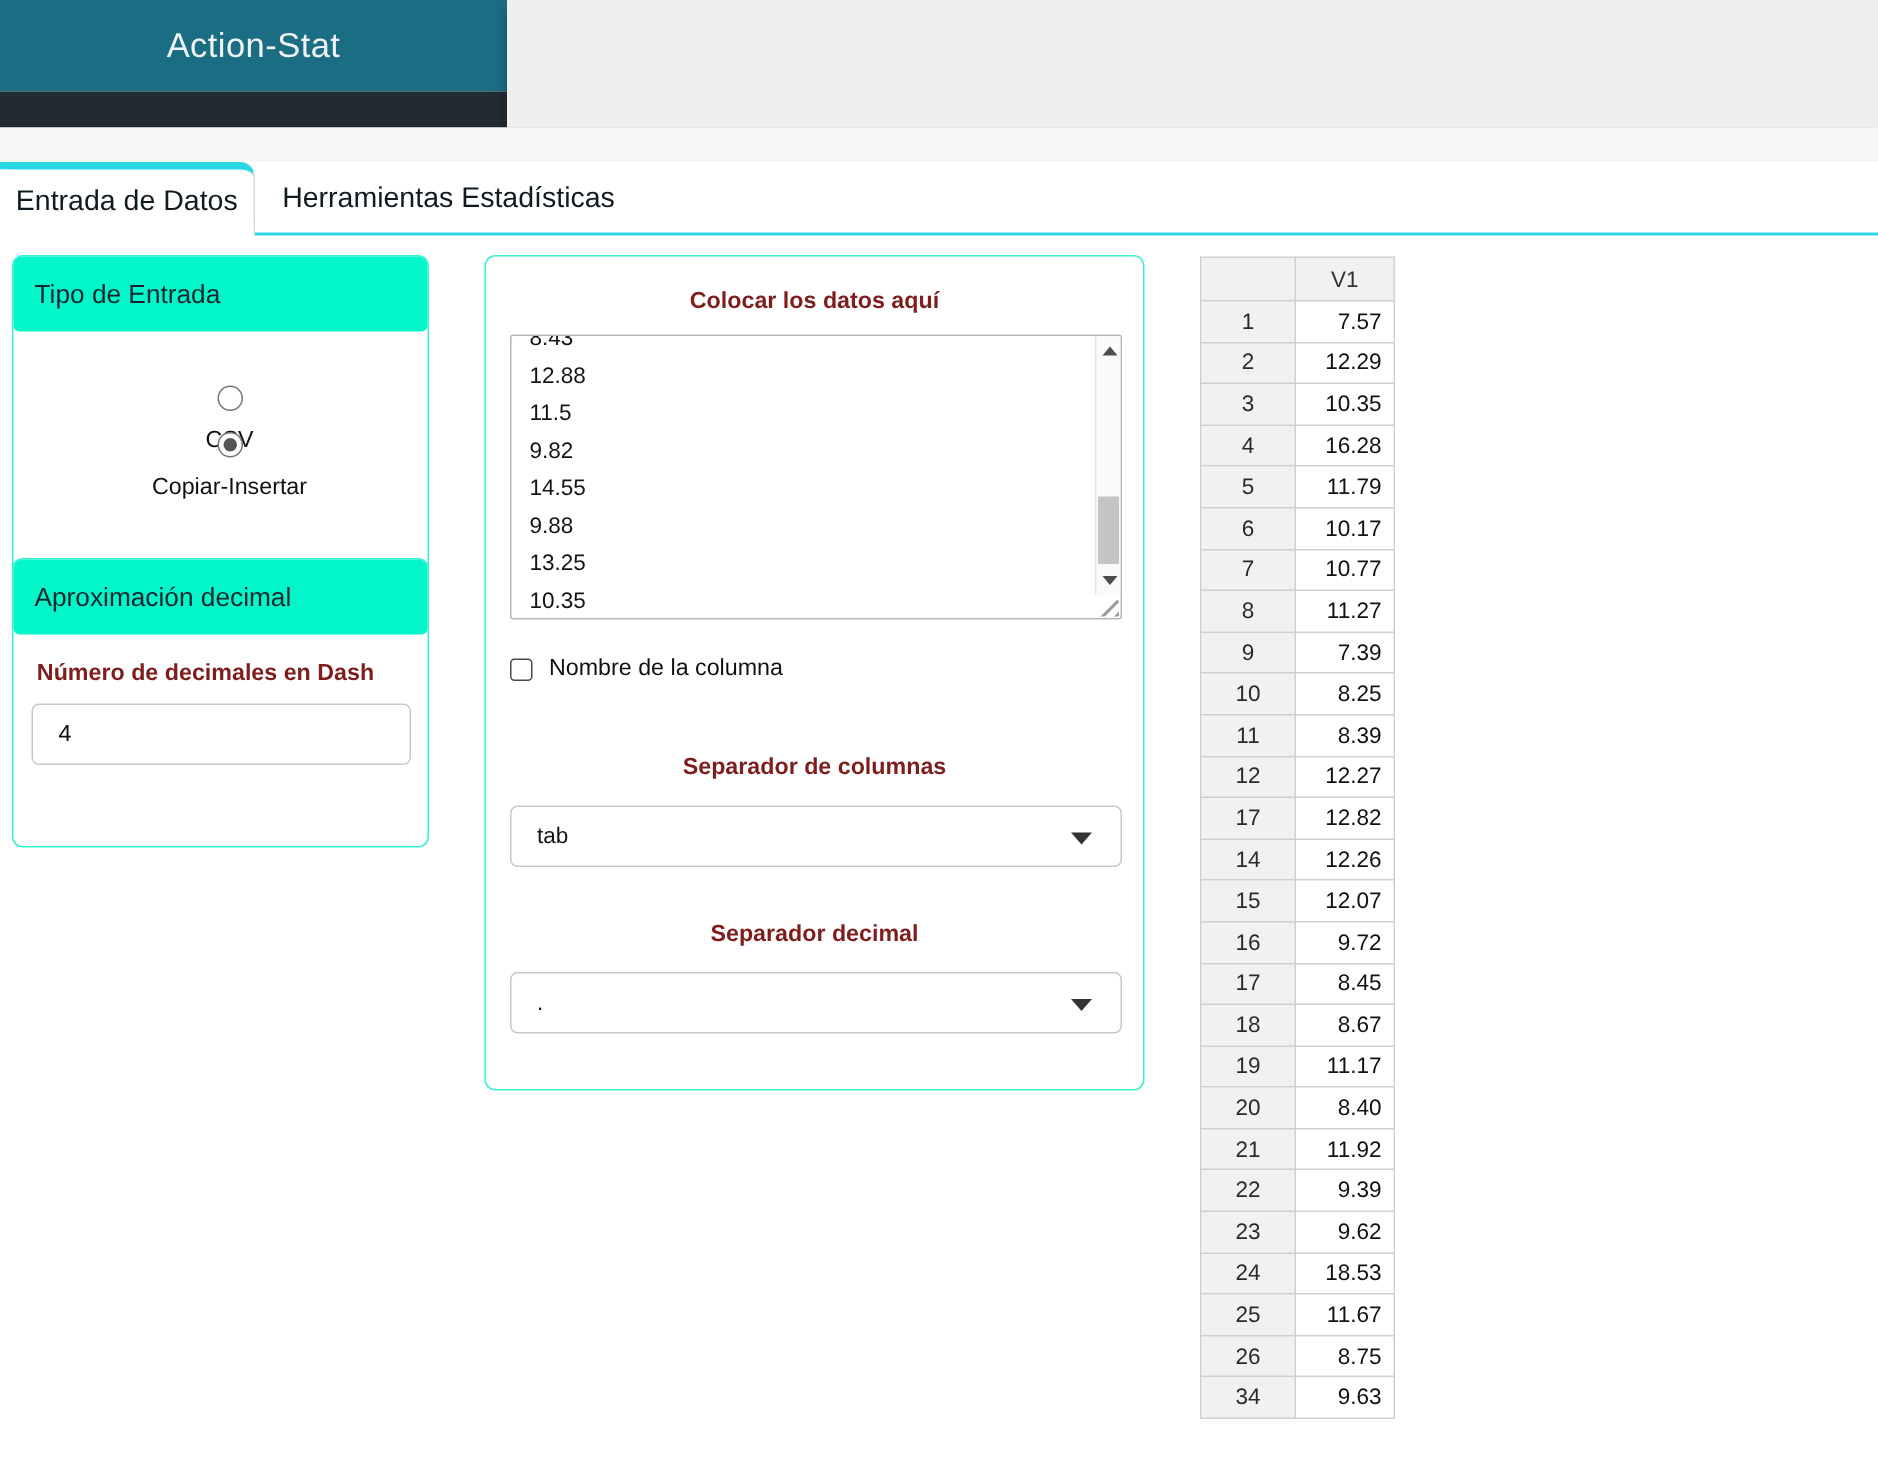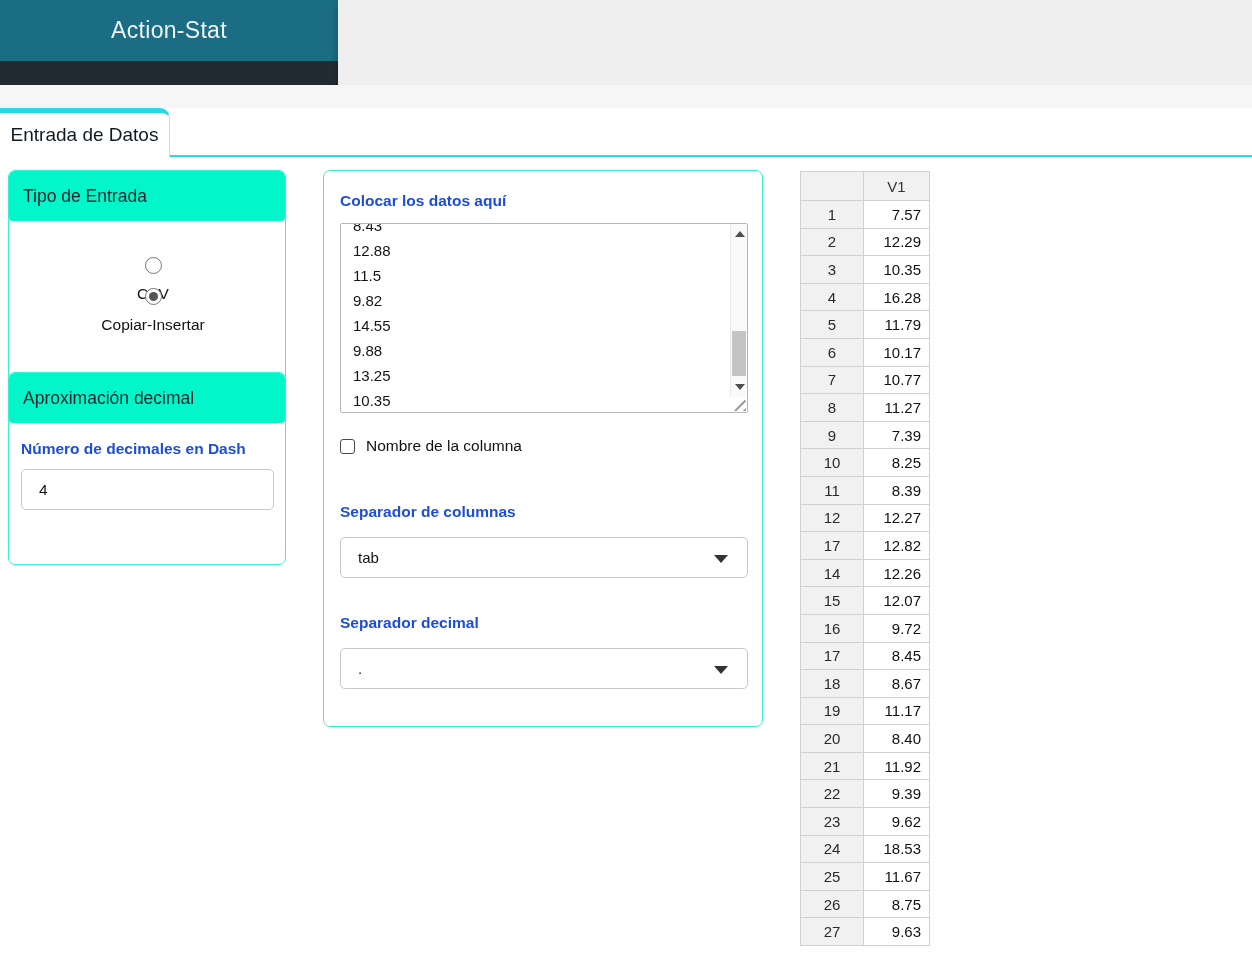--- a/index.html
+++ b/index.html
@@ -40,21 +40,21 @@
   #card-decimal{left:8px;top:372px;width:278px;height:193px;}
   #card-paste{left:323px;top:170px;width:440px;height:557px;}
   
   .radio-group{margin-top:36px;}
   .radio-row{display:flex;align-items:center;height:24px;margin:0 0 7px 12px;gap:11px;flex-direction:column;}
   .radio{width:17px;height:17px;border:1.6px solid #757575;border-radius:50%;background:#fff;
     display:inline-flex;align-items:center;justify-content:center;flex:0 0 auto;}
   .radio.checked::after{content:"";width:9px;height:9px;border-radius:50%;background:#565656;}
   .radio-label{font-size:15.5px;color:#111;}
   
-  .bold-label{font-weight:700;font-size:15.5px;color:#1d4ed8;line-height:25px;}
+  .bold-label{font-weight:700;font-size:15.5px;color:#7f1d1d;line-height:25px;text-align:center;}
   #decimal-label{margin:13px 20px 0 12px;width:232px;}
   .text-input{display:block;margin:8px 12px 0 12px;width:253px;height:41px;border:1px solid #c8c8c8;
     border-radius:5px;padding-left:17px;font-size:15.5px;color:#111;font-family:"Liberation Sans",sans-serif;outline:none;background:#fff;}
   
   #paste-data-label{margin:17px 16px 0 16px;}
   .fake-textarea{position:relative;margin:10px 16px 0 16px;width:408px;height:190px;
     border:1px solid #b7b7b7;border-radius:2px;background:#fff;overflow:hidden;}
   .fake-textarea-text{position:absolute;left:12px;top:-11px;font-size:15px;line-height:25px;
     color:#141414;white-space:pre;}
   .fake-scrollbar{position:absolute;right:0;top:0;bottom:15px;width:17px;background:#fafafa;
@@ -96,20 +96,23 @@
   <span class="brand-title">Action-Stat</span>
 </div>
 <div class="dark-block"></div>
 <div class="hdr-right"></div>
 <div class="substrip"></div>
 
 <div class="tabbar">
   <div class="tab active">
     <span>Entrada de Datos</span>
   </div>
+  <div class="tab inactive">
+    <span>Herramientas Estadísticas</span>
+  </div>
   <div class="tabline"></div>
 </div>
 
 <div class="card" id="card-input-type">
   <div class="card-h">
     <span>Tipo de Entrada</span>
   </div>
   <div class="radio-group">
       <div class="radio-row">
         <span class="radio"></span>
@@ -278,17 +281,17 @@
       </tr>
       <tr>
         <td class="idx-cell">25</td>
         <td class="val-cell">11.67</td>
       </tr>
       <tr>
         <td class="idx-cell">26</td>
         <td class="val-cell">8.75</td>
       </tr>
       <tr>
-        <td class="idx-cell">27</td>
+        <td class="idx-cell">34</td>
         <td class="val-cell">9.63</td>
       </tr>
     </tbody>
 </table>
 
 </body></html>

